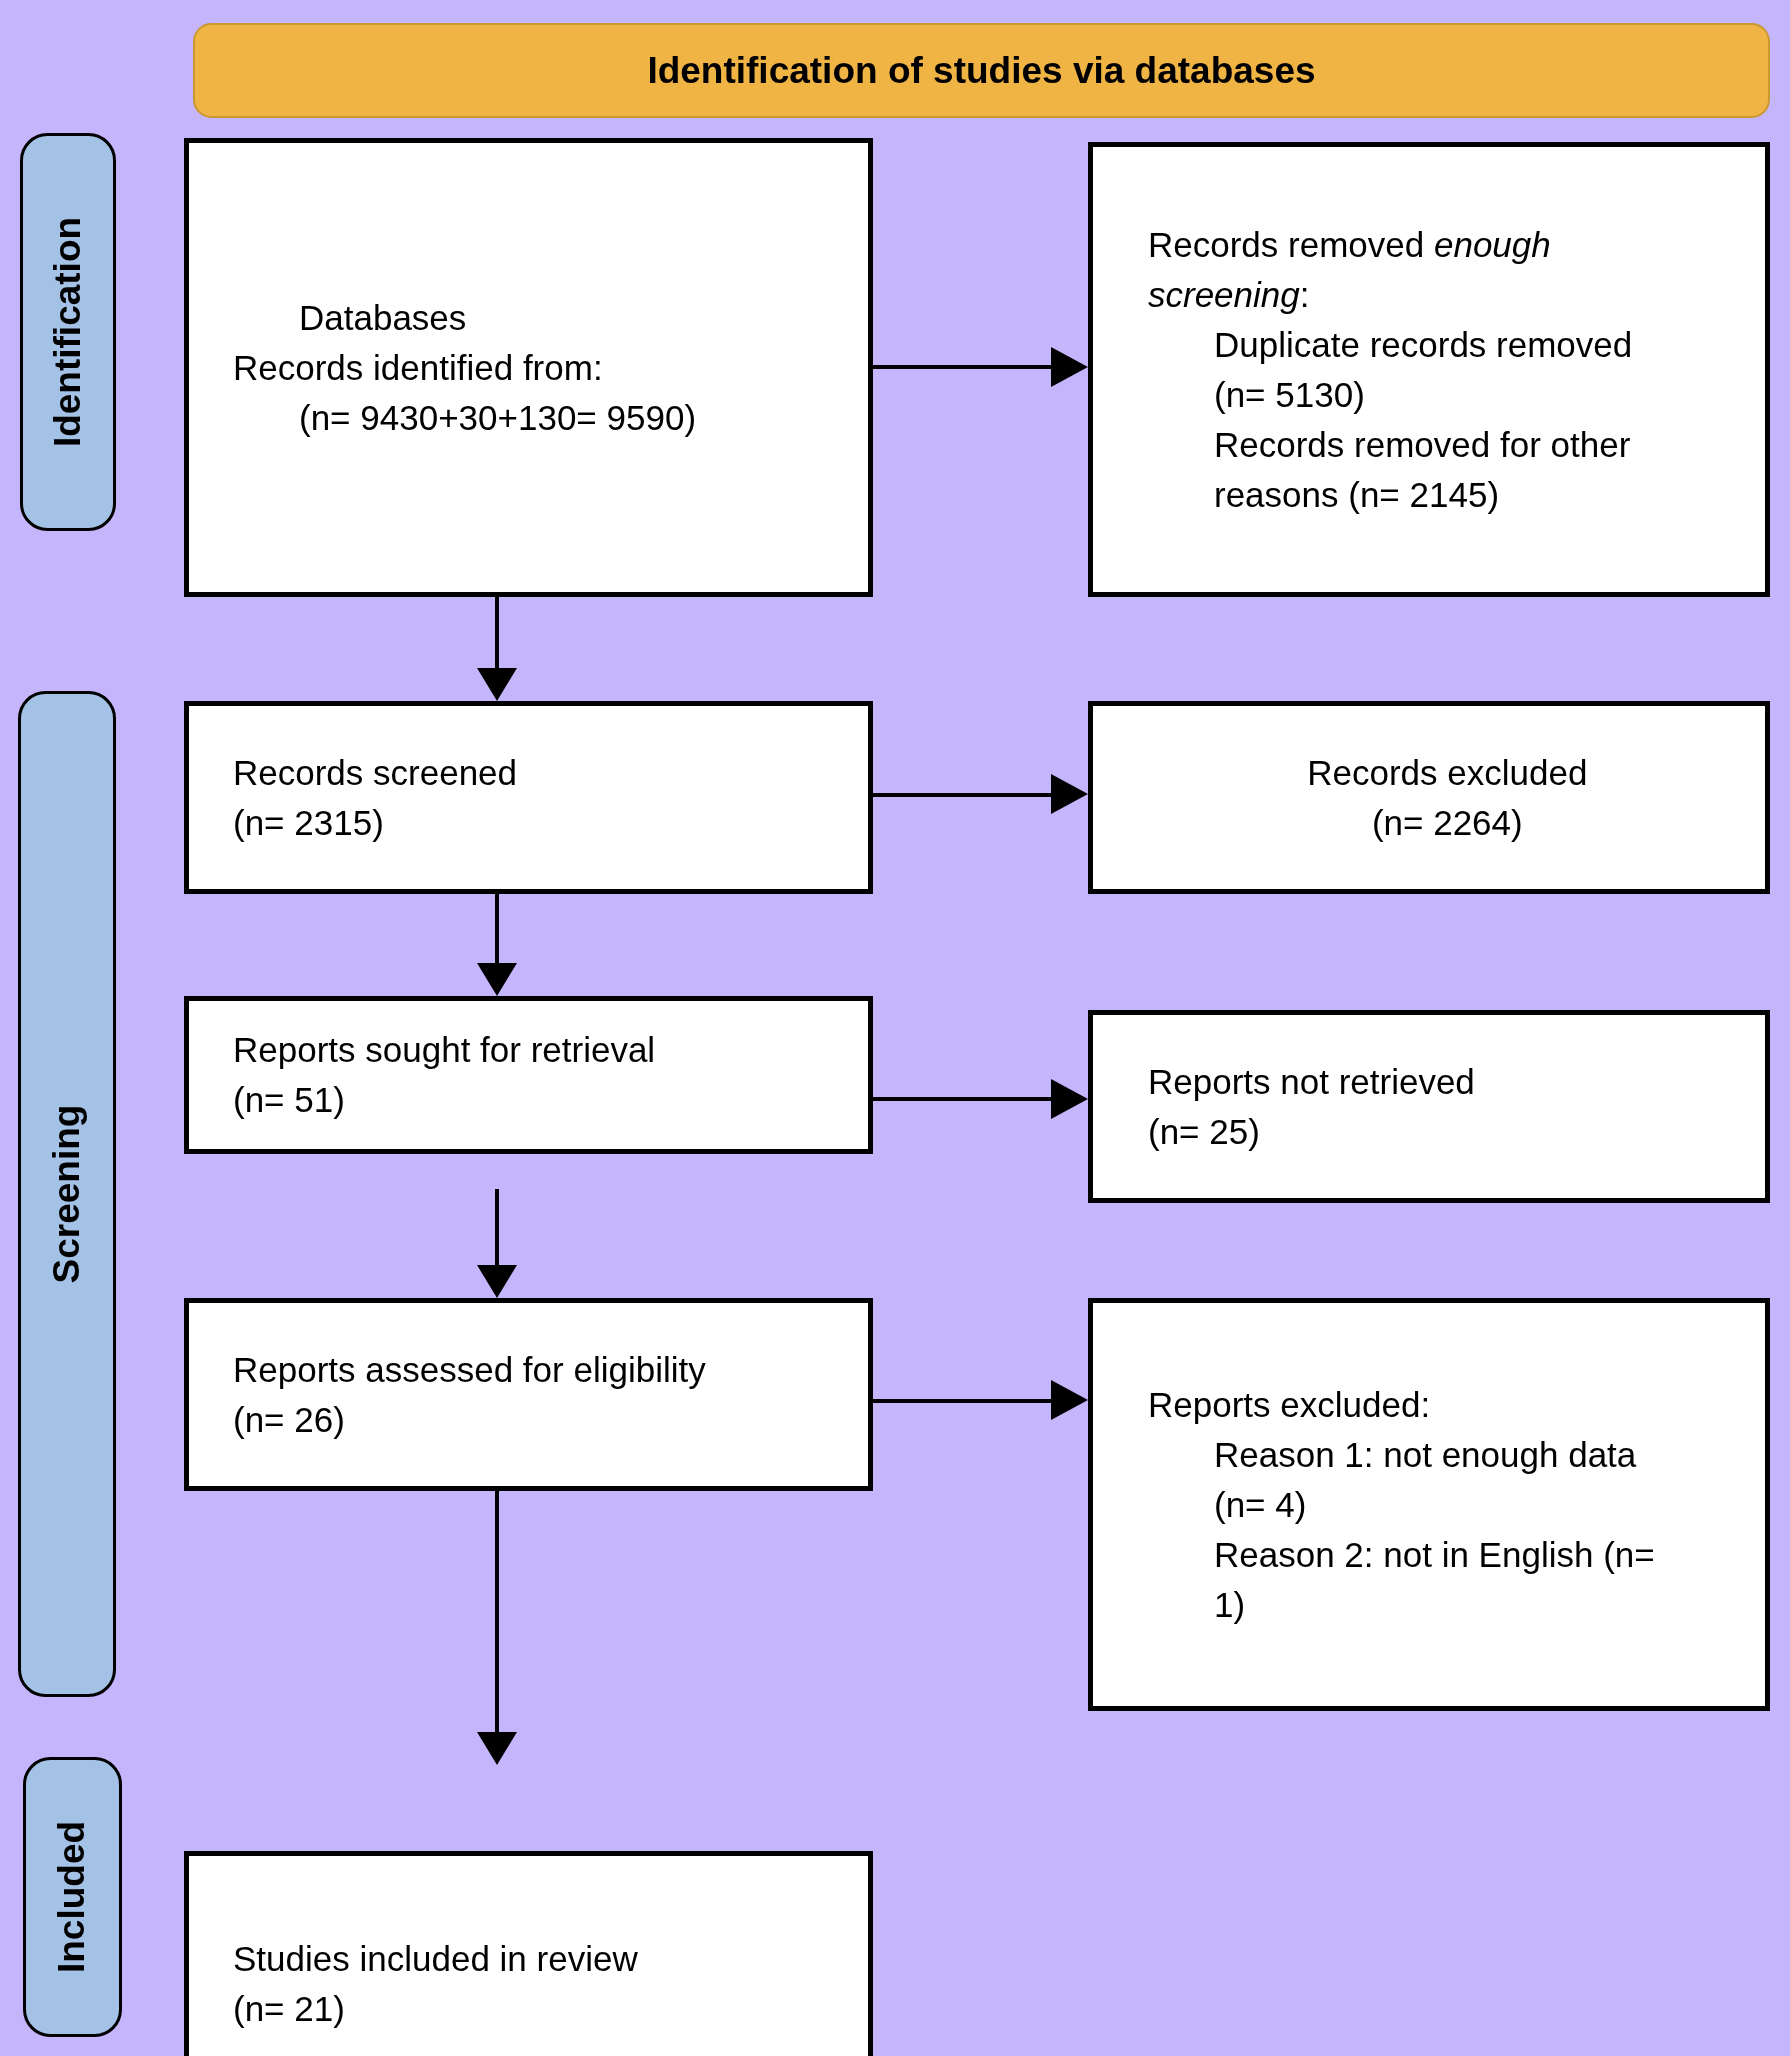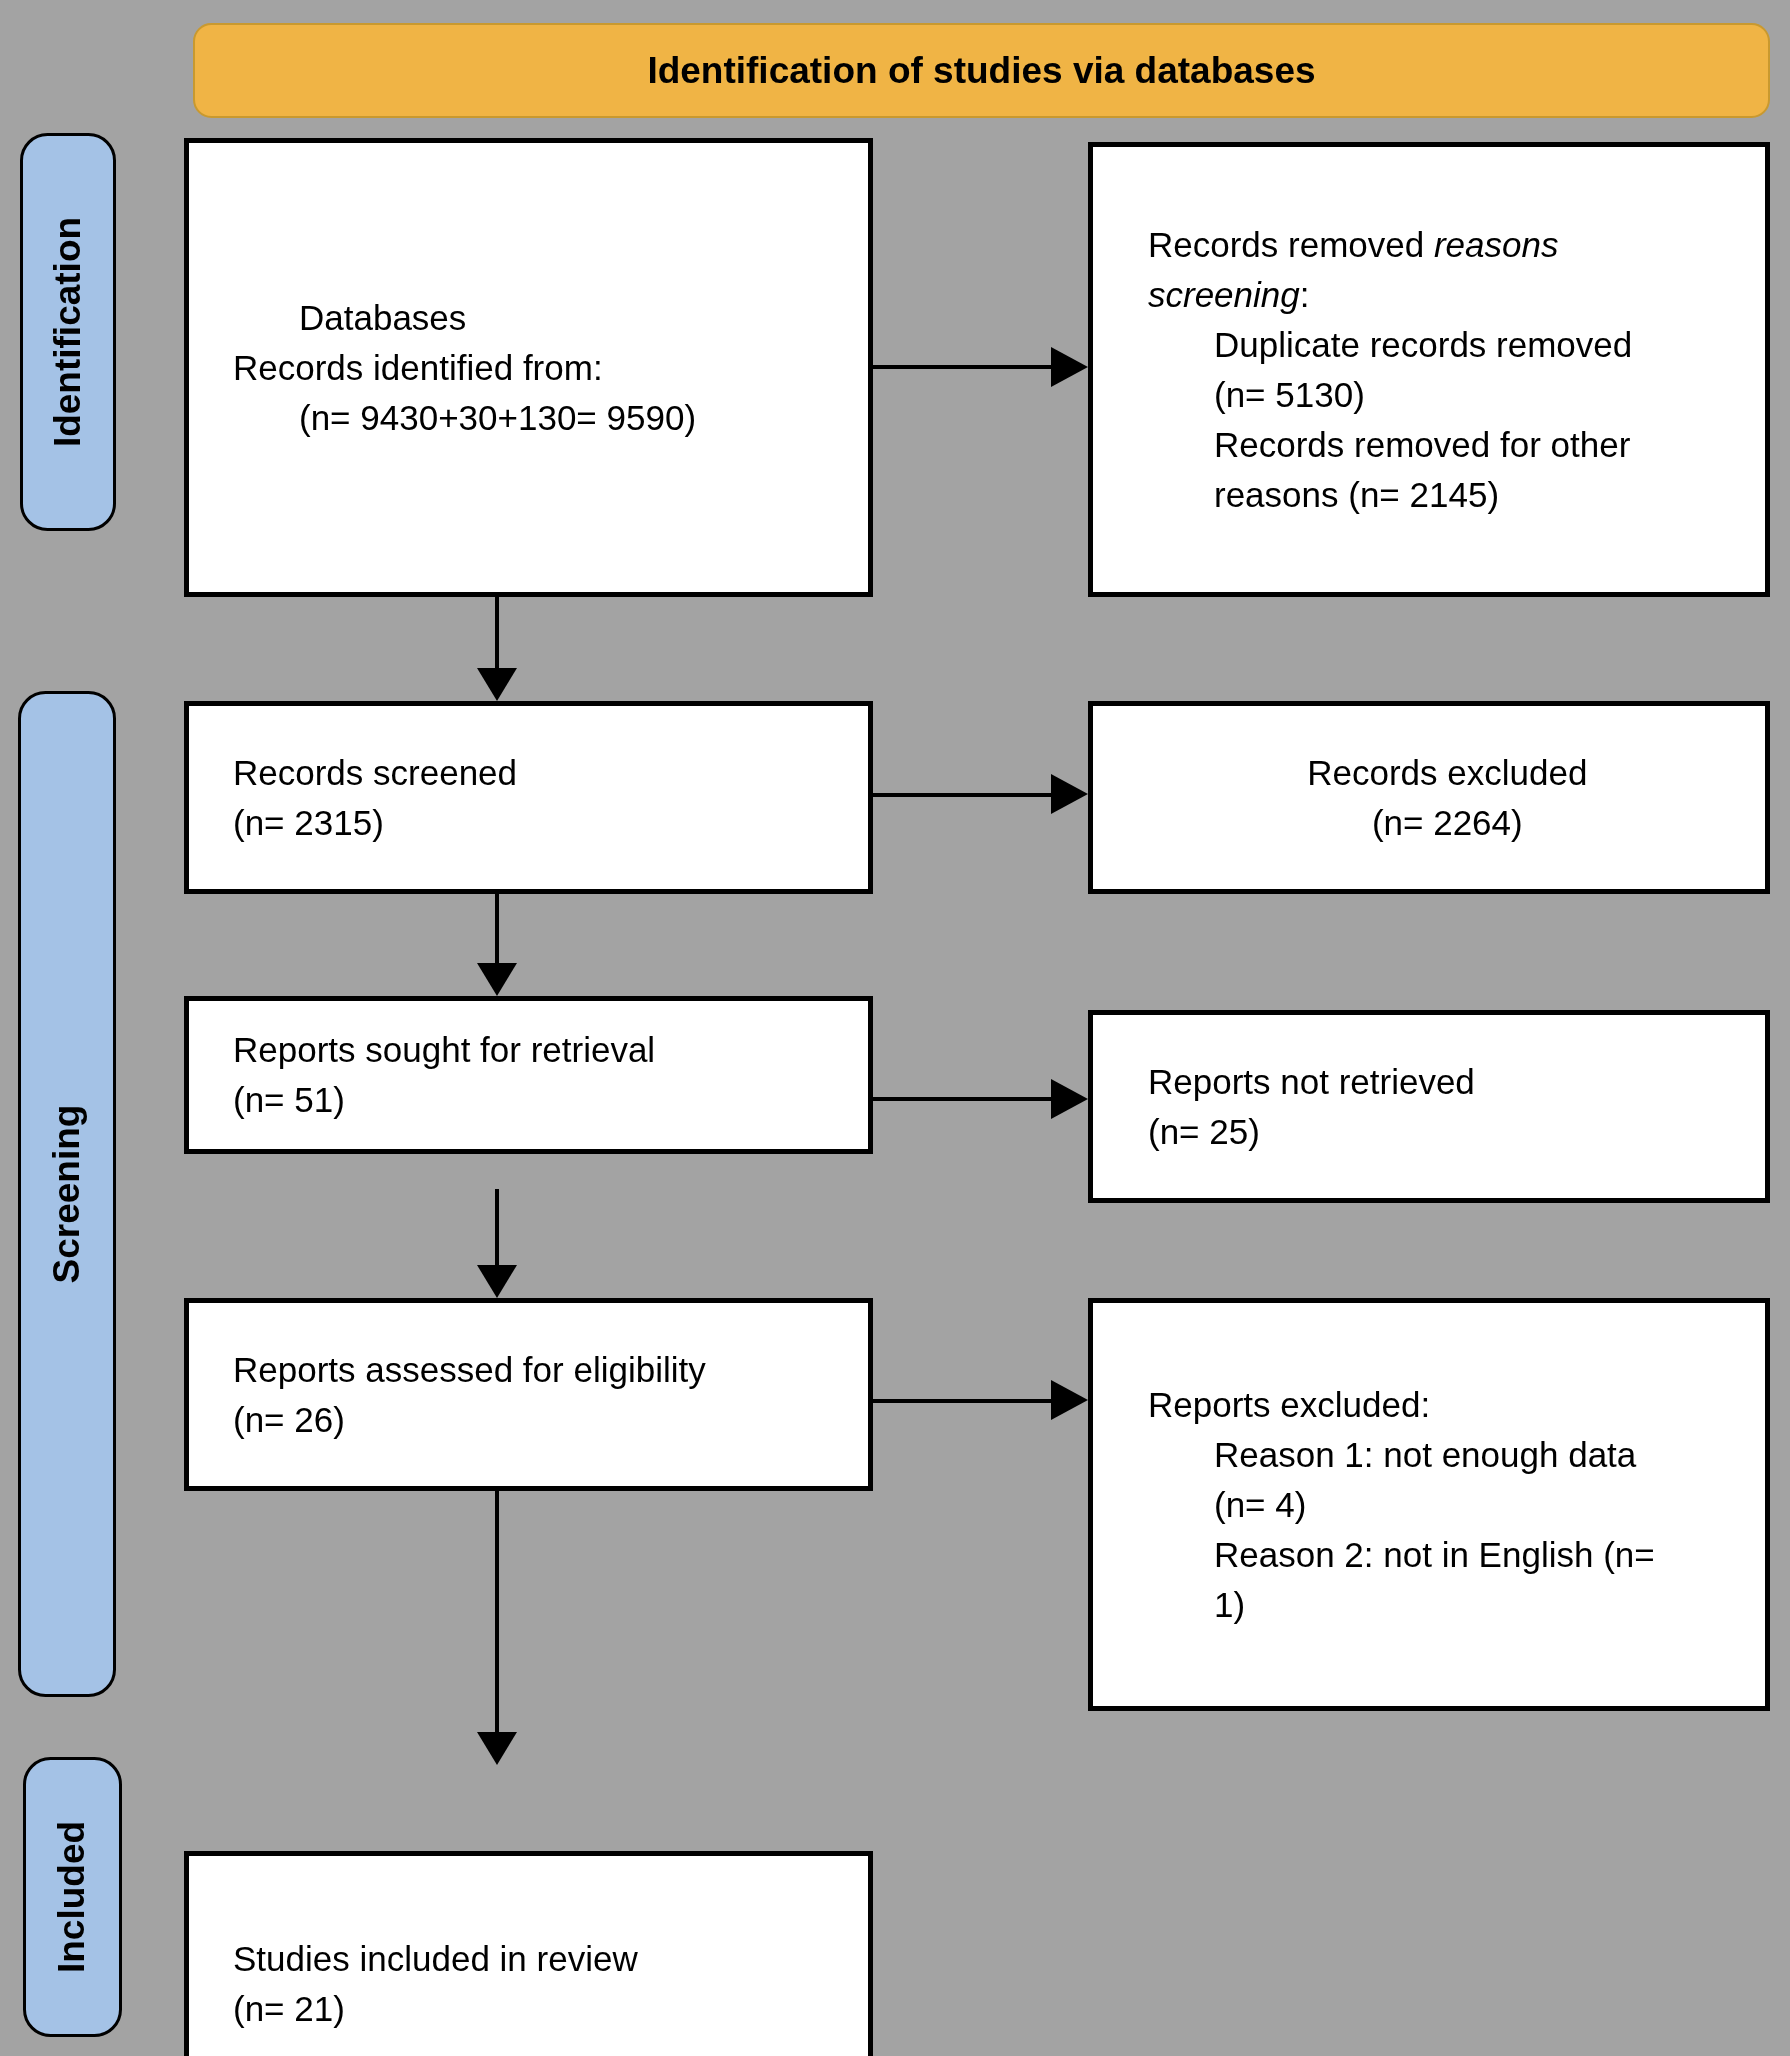--- a/index.html
+++ b/index.html
@@ -1,20 +1,20 @@
 <!DOCTYPE html>
 <html style="font-size:14.7px"><head>
 <meta charset="utf-8">
 <style>
   html,body{margin:0;padding:0;background:#ffffff;}
   #canvas{
     position:relative;
     width:1791px;
     height:2056px;
-    background:#a3a3a3;
+    background:#c4b5fd;
     font-family:"Liberation Sans", sans-serif;
     color:#000;
   }
   
   .banner{
     position:absolute;
     left:193px; top:23px; width:1577px; height:95px;
     background:#F0B445;
     border:2.8px solid #C9992F;
     border-radius:18.4px;
@@ -96,21 +96,21 @@
     <span>Included</span>
   </div>
 
   <div class="fbox" id="box-identified">
     <div class="line indent">Databases</div>
     <div class="line">Records identified from:</div>
     <div class="line indent">(n= 9430+30+130= 9590)</div>
   </div>
 
   <div class="fbox" id="box-removed">
-    <div class="line"><span>Records removed </span><i>reasons</i></div>
+    <div class="line"><span>Records removed </span><i>enough</i></div>
     <div class="line"><i>screening</i><span>:</span></div>
     <div class="line indent">Duplicate records removed</div>
     <div class="line indent">(n= 5130)</div>
     <div class="line indent">Records removed for other</div>
     <div class="line indent">reasons (n= 2145)</div>
   </div>
 
   <div class="fbox" id="box-screened">
     <div class="line">Records screened</div>
     <div class="line">(n= 2315)</div>

